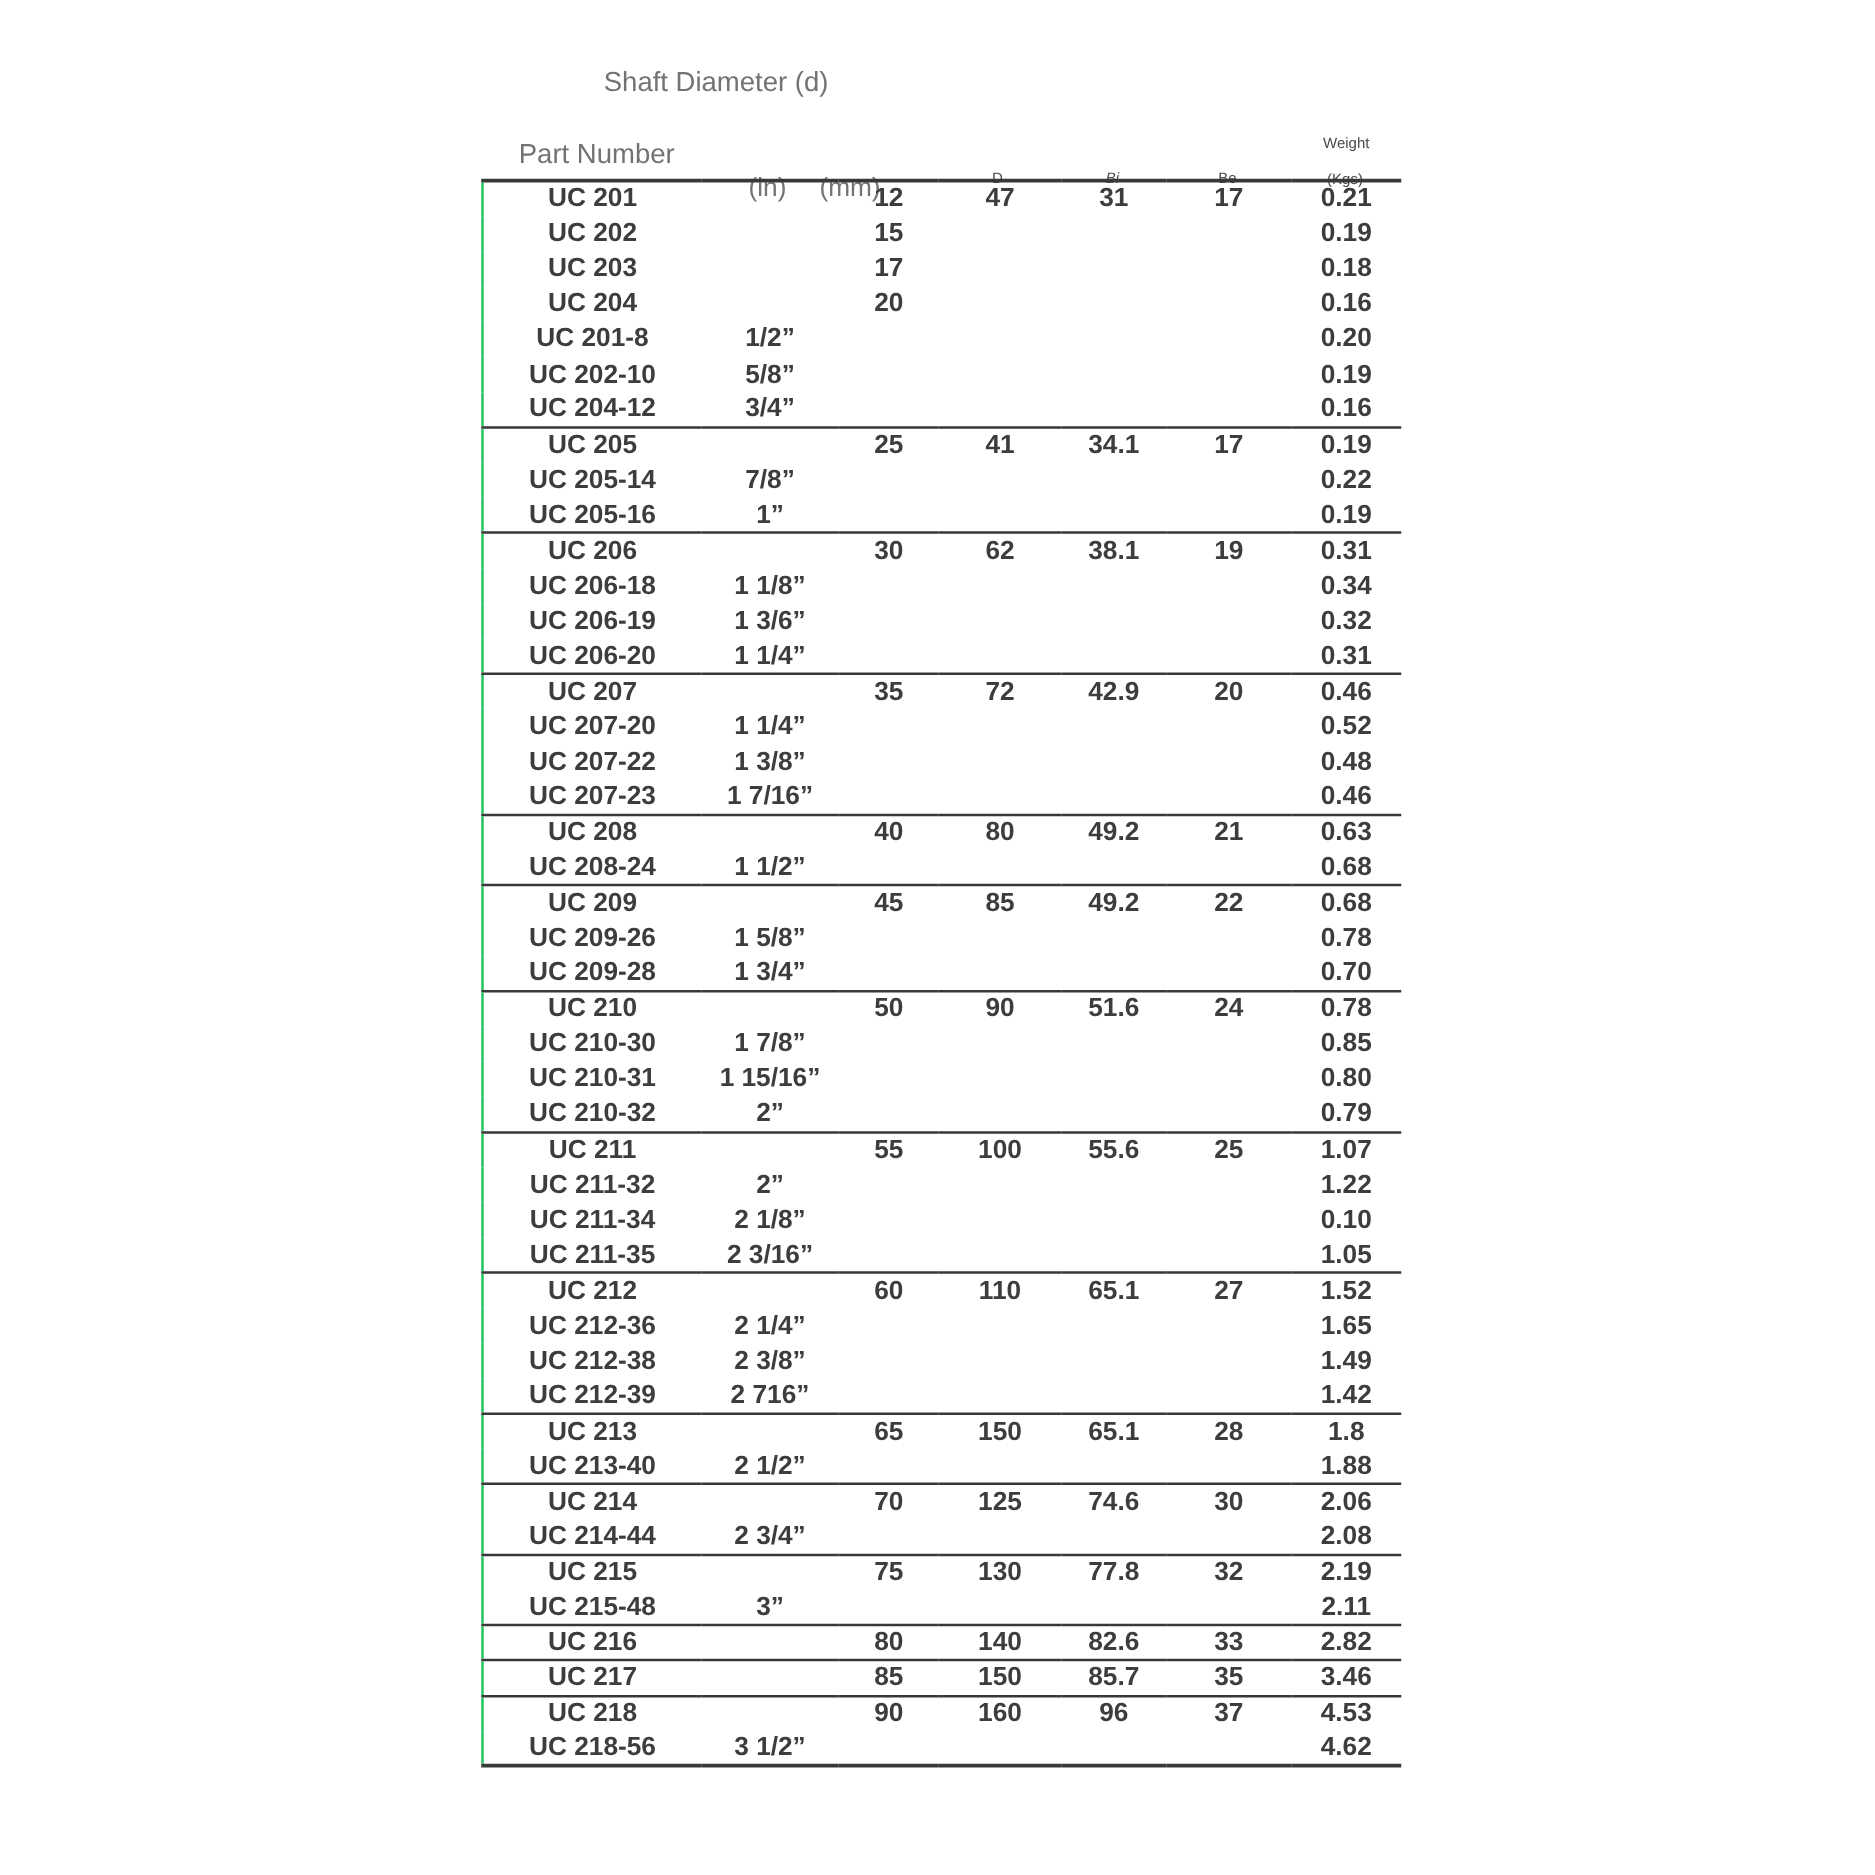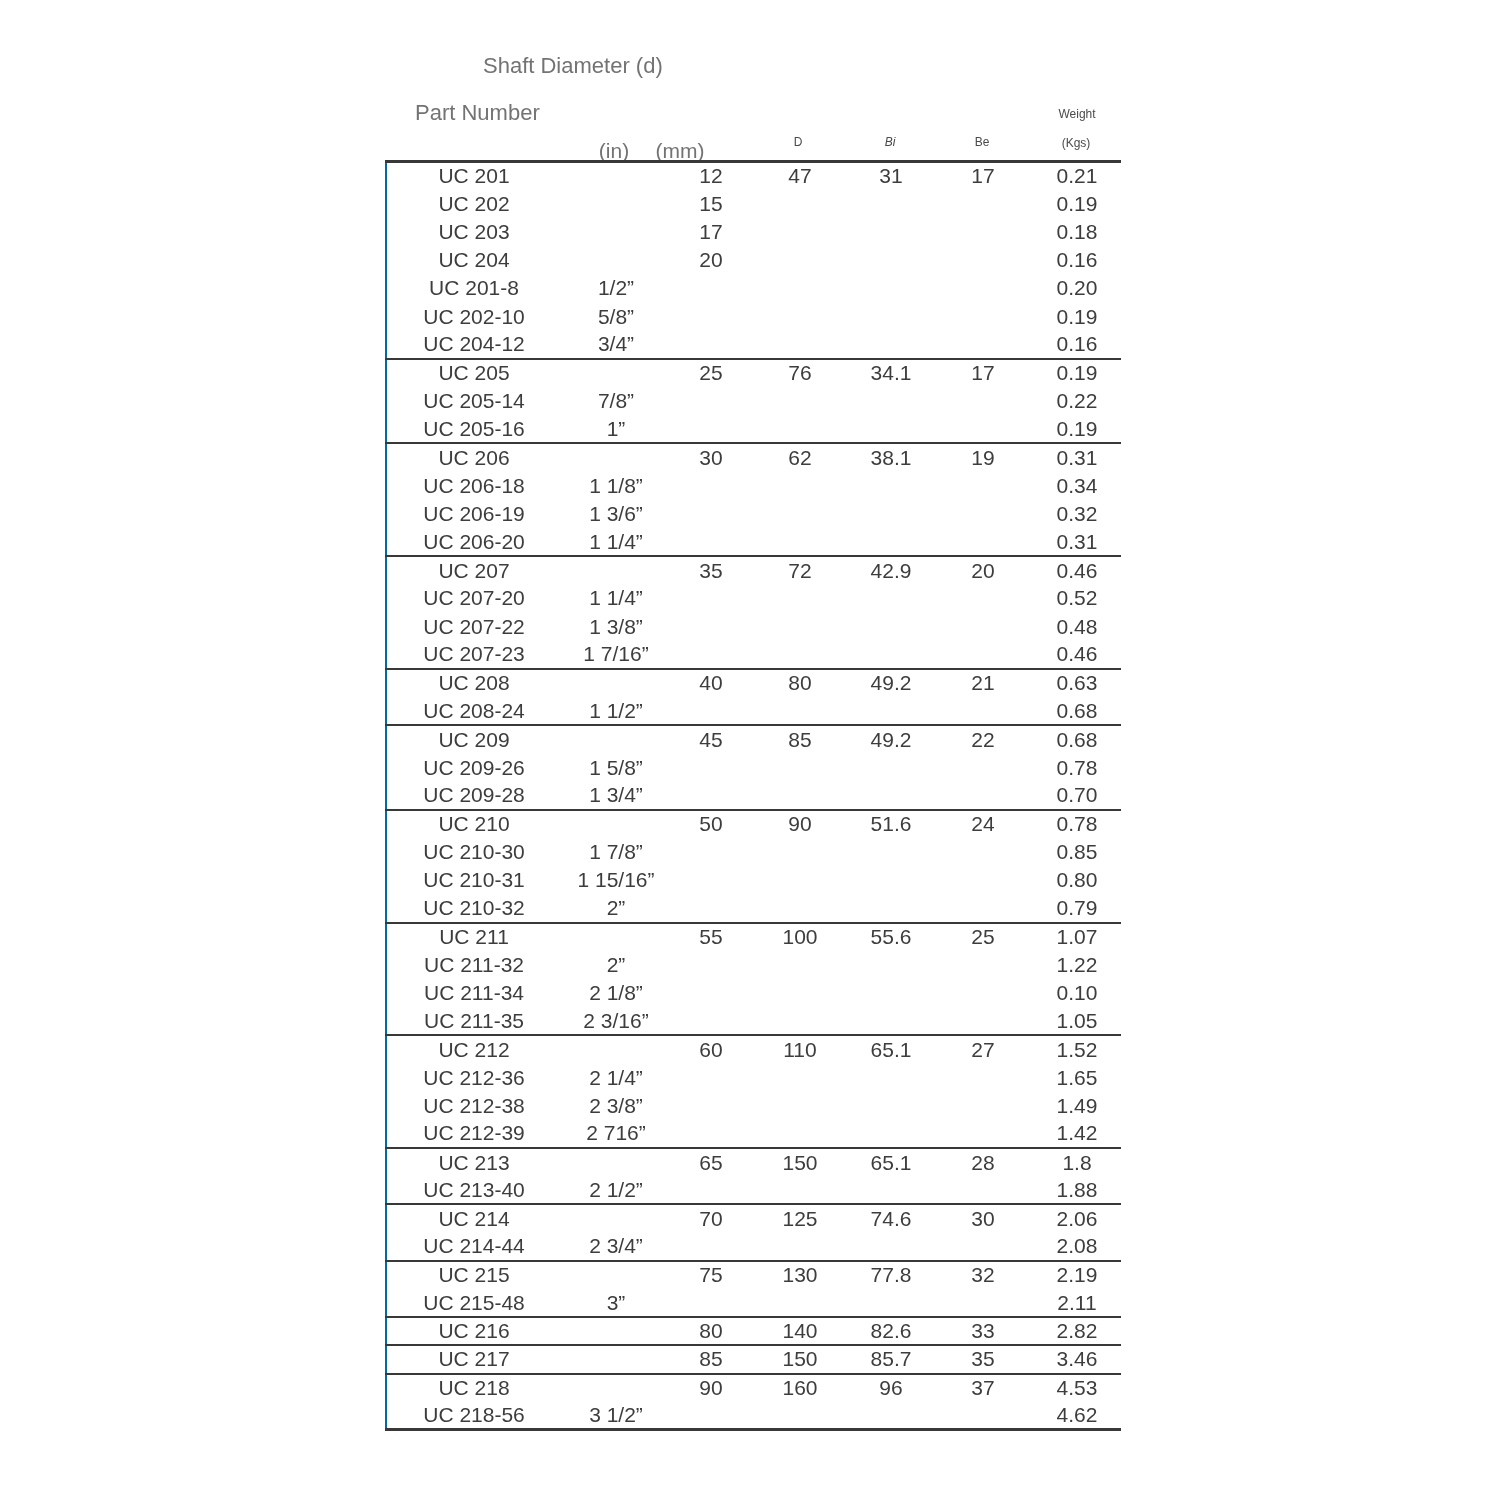--- a/index.html
+++ b/index.html
@@ -8,40 +8,41 @@
     background: #ffffff;
     font-family: "Liberation Sans", sans-serif;
     color: #3d3d3d;
     overflow: hidden;
   }
   .page { position: relative; width: 1500px; height: 1500px; background: #ffffff; }
 
   
   .hdr { position: absolute; white-space: nowrap; color: #737373; }
   .hdr-title      { left: 483px;  top: 53px;  font-size: 22px; }
-  .hdr-part       { left: 415px;  top: 100px; font-size: 22px; }
+  .hdr-part       { left: 415px;  top: 110px; font-size: 22px; }
   .hdr-in         { left: 614px;  top: 139px; font-size: 21px; transform: translateX(-50%); }
   .hdr-mm         { left: 680px;  top: 139px; font-size: 21px; transform: translateX(-50%); }
   .hdr-small      { font-size: 12px; color: #4a4a4a; transform: translateX(-50%); }
   .hdr-d          { left: 798px;  top: 135px; }
   .hdr-bi         { left: 890px;  top: 135px; font-style: italic; }
   .hdr-be         { left: 982px;  top: 135px; }
   .hdr-weight     { left: 1077px; top: 107px; }
   .hdr-kgs        { left: 1076px; top: 136px; }
 
   
   table.spec-table {
     position: absolute;
-    left: 385px; top: 160px;
+    left: 385px; top: 143px;
     width: 735px;
     border-collapse: collapse;
     table-layout: fixed;
     border-top: 3px solid #383838;
-    border-left: 2px solid #0369a1;
+    border-left: 2px solid #22c55e;
     border-bottom: 3px solid #383838;
+    font-weight: bold;
   }
   table.spec-table tbody { border-bottom: 2.5px solid #383838; }
   table.spec-table td {
     height: 28.2px;
     padding: 0;
     font-size: 21px;
     color: #3d3d3d;
     text-align: center;
     vertical-align: middle;
     white-space: nowrap;
@@ -143,21 +144,21 @@
           <td></td>
           <td></td>
           <td>0.16</td>
         </tr>
       </tbody>
       <tbody>
         <tr>
           <td>UC 205</td>
           <td></td>
           <td>25</td>
-          <td>76</td>
+          <td>41</td>
           <td>34.1</td>
           <td>17</td>
           <td>0.19</td>
         </tr>
         <tr>
           <td>UC 205-14</td>
           <td>7/8”</td>
           <td></td>
           <td></td>
           <td></td>

